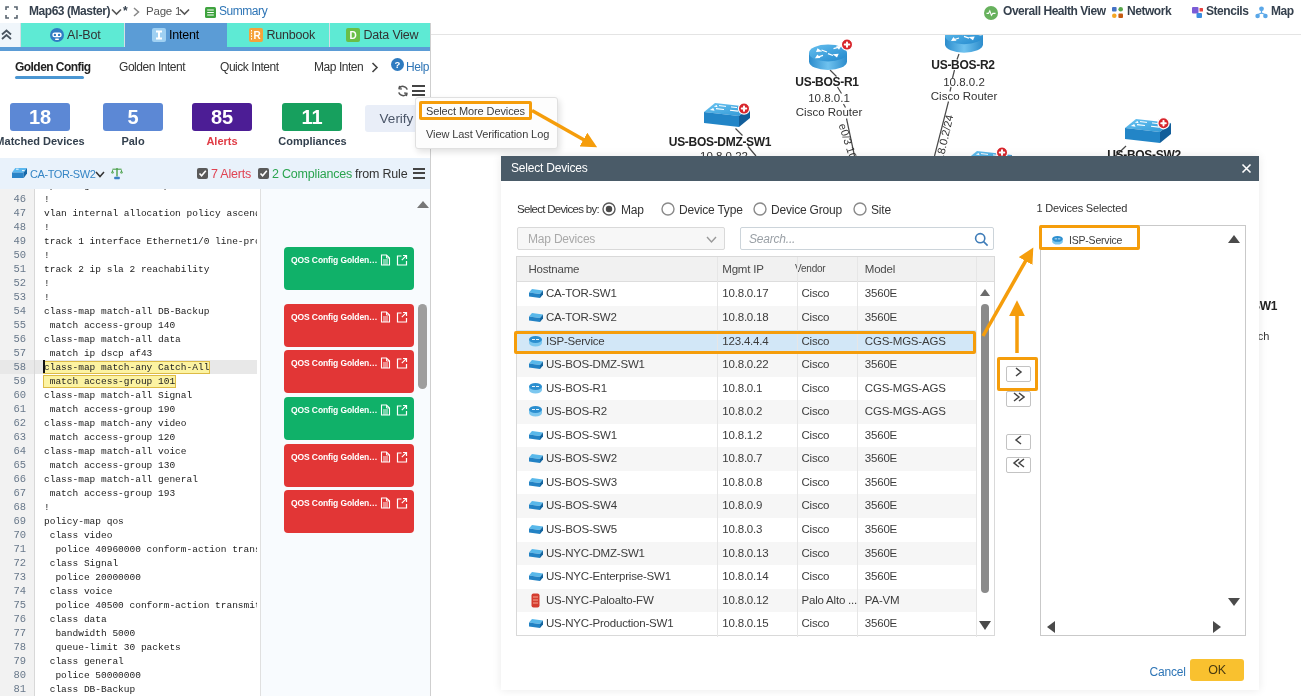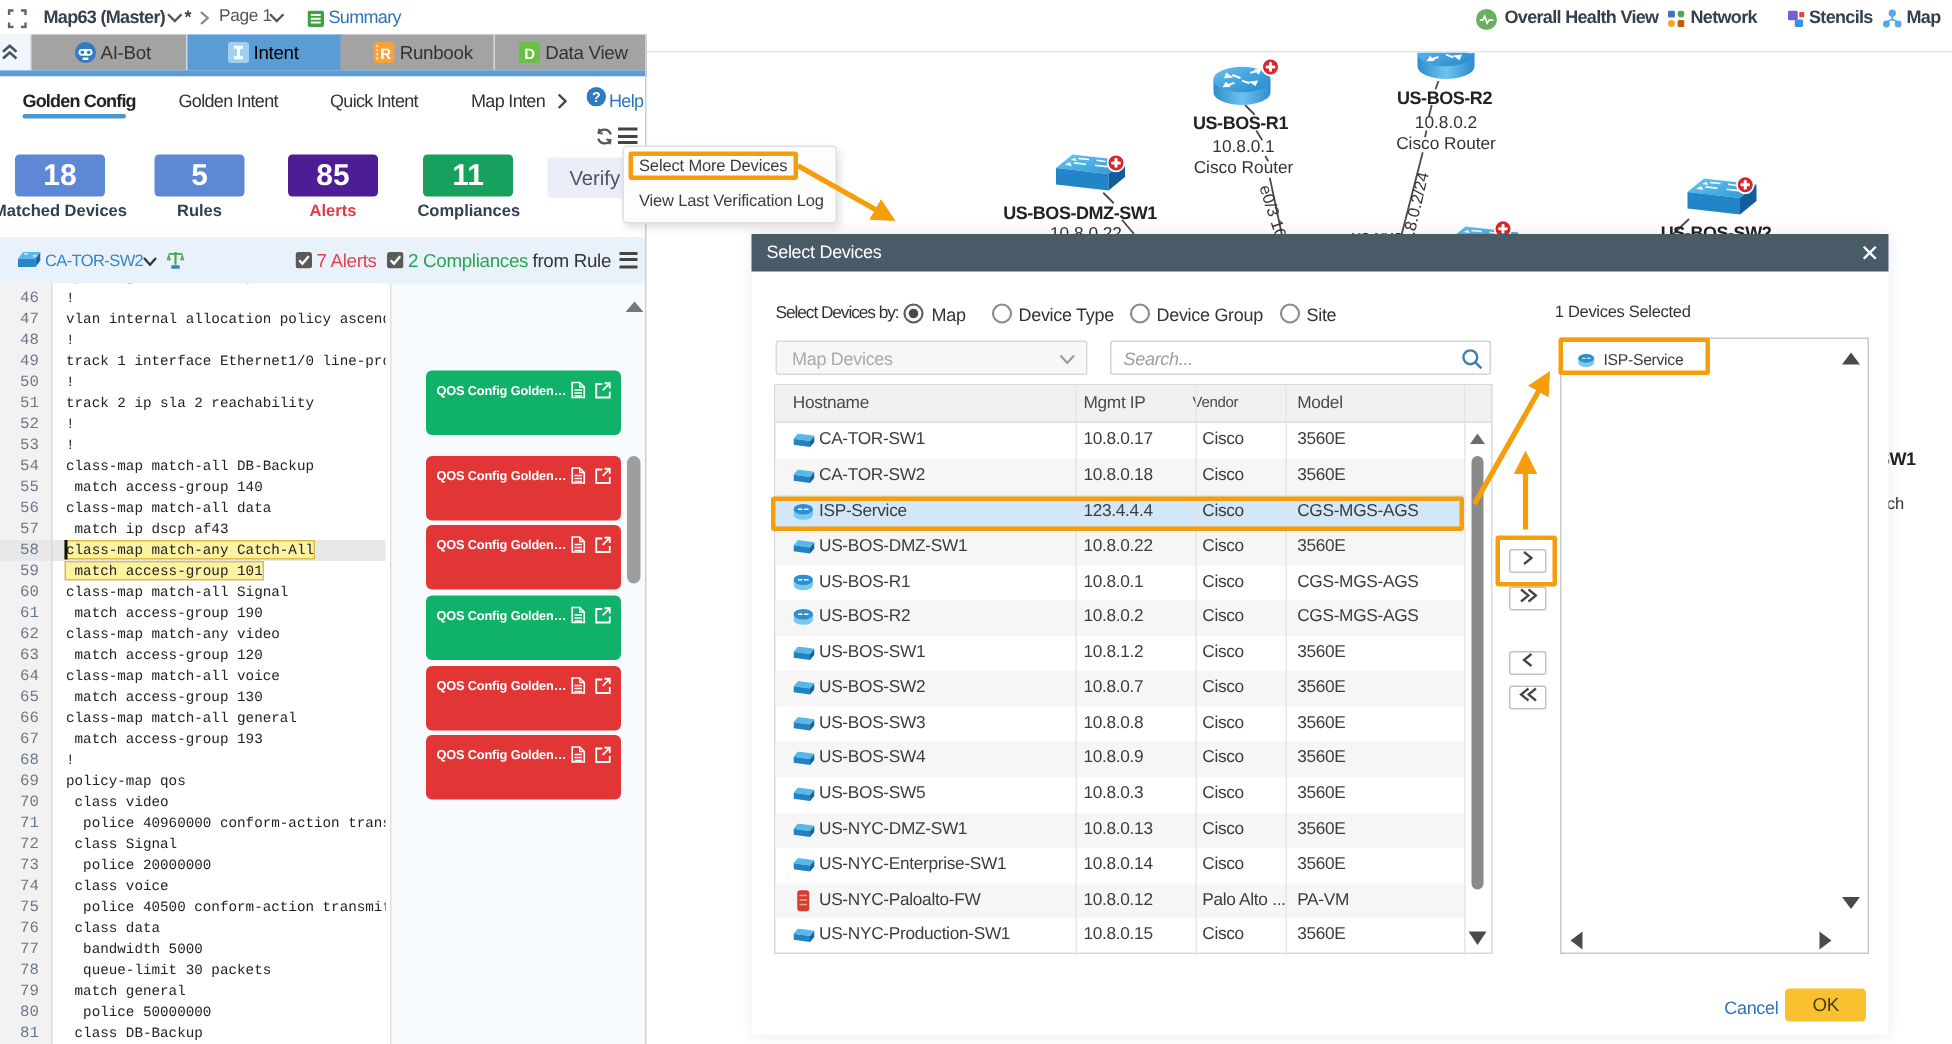--- a/index.html
+++ b/index.html
@@ -8,21 +8,21 @@
   .ab { position:absolute; }
   #stage { position:relative; width:1301px; height:696px; overflow:hidden; }
   
   #row1 { left:0; top:0; width:1301px; height:35px; background:#fff;
     border-bottom:1px solid #e4e4e4; z-index:20; }
   #row1 .itm { position:absolute; top:0; height:23px; line-height:23px;
     font-size:12px; color:#35404d; font-weight:700; letter-spacing:-0.45px; white-space:nowrap; }
   
   #tabs { left:0; top:23px; width:431px; height:28px; background:#dde9f5; z-index:20; }
   .tab { position:absolute; top:0; height:24px; line-height:24px; font-size:12.5px; letter-spacing:-0.2px;
-    color:#333; background:#a3a3a3; border-right:1px solid #d5dde4; }
+    color:#333; background:#5eead4; border-right:1px solid #d5dde4; }
   #tabstrip { position:absolute; left:0; top:24px; width:431px; height:4px; background:#5b9cd6; }
   
   #row3 { left:0; top:51px; width:431px; height:52px; background:#fff; z-index:20; }
   .r3itm { position:absolute; top:6px; height:20px; line-height:20px; font-size:12px; letter-spacing:-0.45px; color:#333; }
   
   .statbox { position:absolute; top:103px; width:60px; height:28px; border-radius:3px;
     color:#fff; font-size:20px; font-weight:700; text-align:center; line-height:28px; z-index:20; }
   .statlbl { position:absolute; top:135px; font-size:11px; font-weight:700; color:#33404e;
     text-align:center; z-index:20; }
   
@@ -267,21 +267,21 @@
         <circle cx="6.5" cy="6.5" r="6.5" fill="#2e7bc0"></circle>
         <text x="6.5" y="10" font-size="9.5" font-weight="bold" fill="#fff" text-anchor="middle" font-family="Liberation Sans">?</text>
       </svg>
     <span class="r3itm" style="left:406px;color:#2e75b6">Help</span>
   </div>
 
   <div class="ab" id="stats">
     <div class="statbox" style="left:10px;background:#5c88d5">18</div>
     <div class="statlbl" style="left:-5px;width:90px">Matched Devices</div>
     <div class="statbox" style="left:103px;background:#5c88d5">5</div>
-    <div class="statlbl" style="left:88px;width:90px">Rules</div>
+    <div class="statlbl" style="left:88px;width:90px">Palo</div>
     <div class="statbox" style="left:192px;background:#4c1d95">85</div>
     <div class="statlbl" style="left:177px;width:90px;color:#e03b45">Alerts</div>
     <div class="statbox" style="left:282px;background:#17a05e">11</div>
     <div class="statlbl" style="left:267px;width:91px">Compliances</div>
     <div class="ab" style="left:365px;top:105px;width:63px;height:27px;background:#e9eef8;border-radius:3px;
       text-align:center;line-height:27px;font-size:13.5px;color:#4a5568;z-index:20">Verify</div>
     <svg class="ab" style="left:397px;top:85px;z-index:20" width="12" height="12" viewBox="0 0 12 12" fill="none" stroke="#555" stroke-width="1.5">
       <path d="M10.2 4.6 A4.6 4.6 0 0 0 2 3.4"></path>
         <path d="M1.8 7.4 A4.6 4.6 0 0 0 10 8.6"></path>
       <path d="M2.6 0.8 L2 3.6 L4.8 4" stroke-width="1.3"></path>
@@ -361,21 +361,21 @@
       <div class="cl"><span class="num">69</span><span class="txt">policy-map qos</span></div>
       <div class="cl"><span class="num">70</span><span class="txt"> class video</span></div>
       <div class="cl"><span class="num">71</span><span class="txt">  police 40960000 conform-action transmit</span></div>
       <div class="cl"><span class="num">72</span><span class="txt"> class Signal</span></div>
       <div class="cl"><span class="num">73</span><span class="txt">  police 20000000</span></div>
       <div class="cl"><span class="num">74</span><span class="txt"> class voice</span></div>
       <div class="cl"><span class="num">75</span><span class="txt">  police 40500 conform-action transmit</span></div>
       <div class="cl"><span class="num">76</span><span class="txt"> class data</span></div>
       <div class="cl"><span class="num">77</span><span class="txt">  bandwidth 5000</span></div>
       <div class="cl"><span class="num">78</span><span class="txt">  queue-limit 30 packets</span></div>
-      <div class="cl"><span class="num">79</span><span class="txt"> match general</span></div>
+      <div class="cl"><span class="num">79</span><span class="txt"> class general</span></div>
       <div class="cl"><span class="num">80</span><span class="txt">  police 50000000</span></div>
       <div class="cl"><span class="num">81</span><span class="txt"> class DB-Backup</span></div>
     </div>
   </div>
   <div class="ab" id="gutterline"></div>
 
   <div class="ab" id="cards">
     <div class="tri" style="left:156px;top:12px;border-left:6px solid transparent;border-right:6px solid transparent;border-bottom:7px solid #777"></div>
     <div class="ab" style="left:157px;top:115px;width:9px;height:85px;background:#9e9e9e;border-radius:4.5px"></div>
     <div class="card" style="top:58px;background:#10b169">

